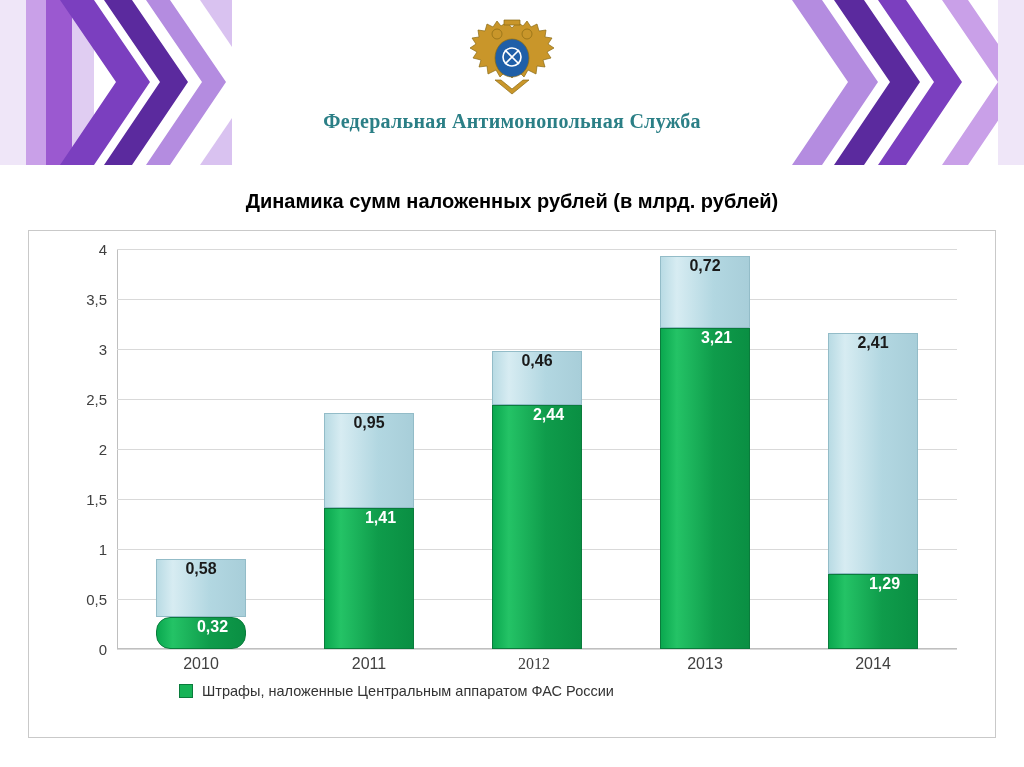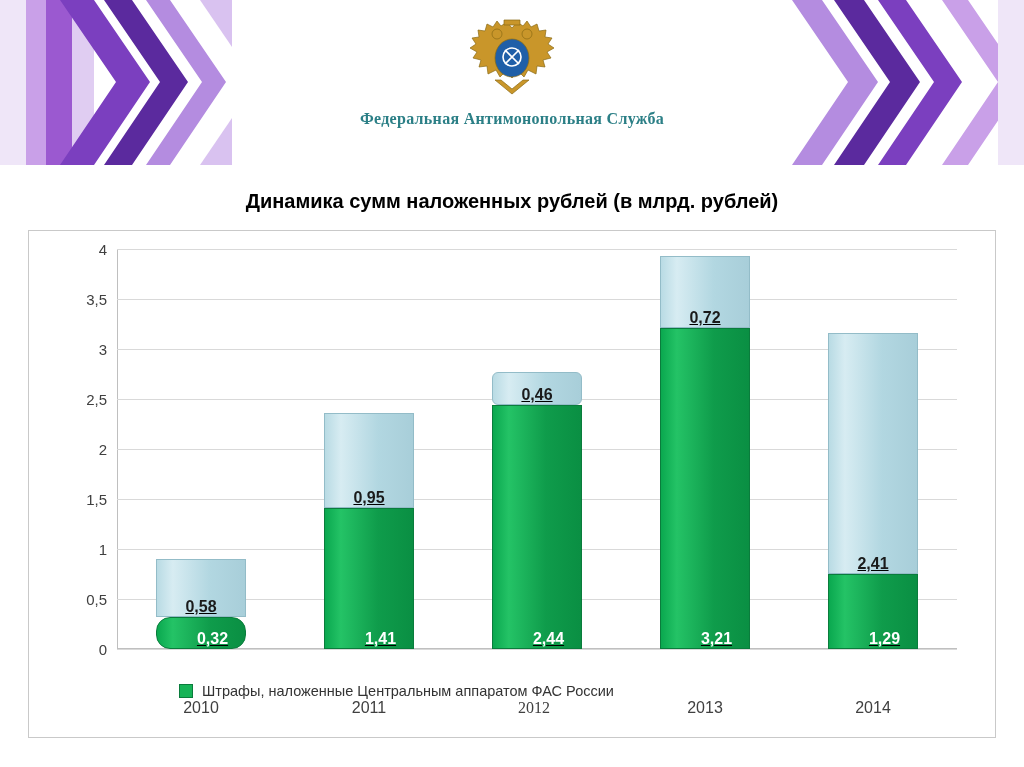--- a/index.html
+++ b/index.html
@@ -9,44 +9,44 @@
   .header-band{position:absolute;left:0;top:0;width:1024px;height:165px;background:#ffffff;overflow:hidden;}
   .band-left{position:absolute;left:0;top:0;width:232px;height:165px;overflow:hidden;}
   .band-right{position:absolute;left:792px;top:0;width:232px;height:165px;overflow:hidden;}
 
   
   .lstripe{position:absolute;top:0;height:165px;}
 
   
   .logo-box{position:absolute;left:232px;top:0;width:560px;height:165px;background:#ffffff;}
   .crest{position:absolute;left:50%;transform:translateX(-50%);top:18px;width:110px;height:80px;}
-  .fas-title{position:absolute;left:0;right:0;top:110px;text-align:center;font-family:"Liberation Serif",serif;font-weight:bold;font-size:16px;color:#2b7f86;letter-spacing:.3px;}
+  .fas-title{position:absolute;left:0;right:0;top:110px;text-align:center;font-family:"Liberation Serif",serif;font-weight:bold;font-size:20px;color:#2b7f86;letter-spacing:.3px;}
 
   
   .chart-title{position:absolute;left:0;right:0;top:190px;text-align:center;font-size:20px;font-weight:bold;color:#000;}
 
   
   .chart-card{position:absolute;left:28px;top:230px;width:968px;height:508px;background:#fff;border:1px solid #c9c9c9;box-sizing:border-box;}
 
   .plot{position:absolute;left:88px;top:18px;width:840px;height:400px;}
   .grid-line{position:absolute;left:0;width:100%;height:1px;background:#d9d9d9;}
   .axis-line{position:absolute;left:0;top:0;width:1px;height:400px;background:#bfbfbf;}
   .axis-base{position:absolute;left:0;bottom:0;width:100%;height:1px;background:#bfbfbf;}
 
   .ytick{position:absolute;right:100%;margin-right:10px;transform:translateY(-50%);font-size:15px;color:#404040;white-space:nowrap;}
 
   .bar-group{position:absolute;bottom:0;width:90px;}
-  .seg{position:absolute;left:0;width:100%;box-sizing:border-box;display:flex;align-items:flex-end;justify-content:center;text-decoration:underline;}
+  .seg{position:absolute;left:0;width:100%;box-sizing:border-box;display:flex;align-items:flex-start;justify-content:center;}
   .seg.green{background:linear-gradient(to right,#0aa84f 0%,#24c366 18%,#0f9c4b 60%,#0a8f43 100%);border:1px solid #0a7c3c;padding-left:23px;}
   .seg.blue{background:linear-gradient(to right,#b9dbe4 0%,#d7ecf2 18%,#b2d7e1 60%,#a8ced9 100%);border:1px solid #93bcc8;}
   .seg .val{font-size:16px;font-weight:bold;}
   .seg.green .val{color:#ffffff;}
   .seg.blue .val{color:#1a1a1a;}
 
-  .xlabels{position:absolute;left:88px;top:424px;width:840px;height:26px;margin-top:44px;}
+  .xlabels{position:absolute;left:88px;top:424px;width:840px;height:26px;}
   .xlabel{position:absolute;width:90px;text-align:center;font-size:16px;color:#404040;}
 
   .legend{position:absolute;left:150px;top:452px;}
   .legend-row{display:flex;align-items:center;margin-bottom:7px;}
   .swatch{width:14px;height:14px;margin-right:9px;border:1px solid #8a8a8a;box-sizing:border-box;}
   .swatch.blue{background:#b9dbe4;border-color:#93bcc8;}
   .swatch.green{background:#17b357;border-color:#0a7c3c;}
   .legend-text{font-size:14.5px;color:#333;}
 
   .footer-strip{position:absolute;left:0;bottom:0;width:1024px;height:22px;background:#ffffff;}
@@ -134,21 +134,21 @@
           <span class="val">1,41</span>
         </div>
         <div class="seg blue" style="bottom: 141px; height: 95px;">
           <span class="val">0,95</span>
         </div>
       </div>
       <div class="bar-group" style="left: 375px;">
         <div class="seg green" style="bottom: 0px; height: 244px;">
           <span class="val">2,44</span>
         </div>
-        <div class="seg blue" style="bottom: 244px; height: 33px; border-radius: 6px;">
+        <div class="seg blue" style="bottom: 244px; height: 54px;">
           <span class="val">0,46</span>
         </div>
       </div>
       <div class="bar-group" style="left: 543px;">
         <div class="seg green" style="bottom: 0px; height: 321px;">
           <span class="val">3,21</span>
         </div>
         <div class="seg blue" style="bottom: 321px; height: 72px;">
           <span class="val">0,72</span>
         </div>

